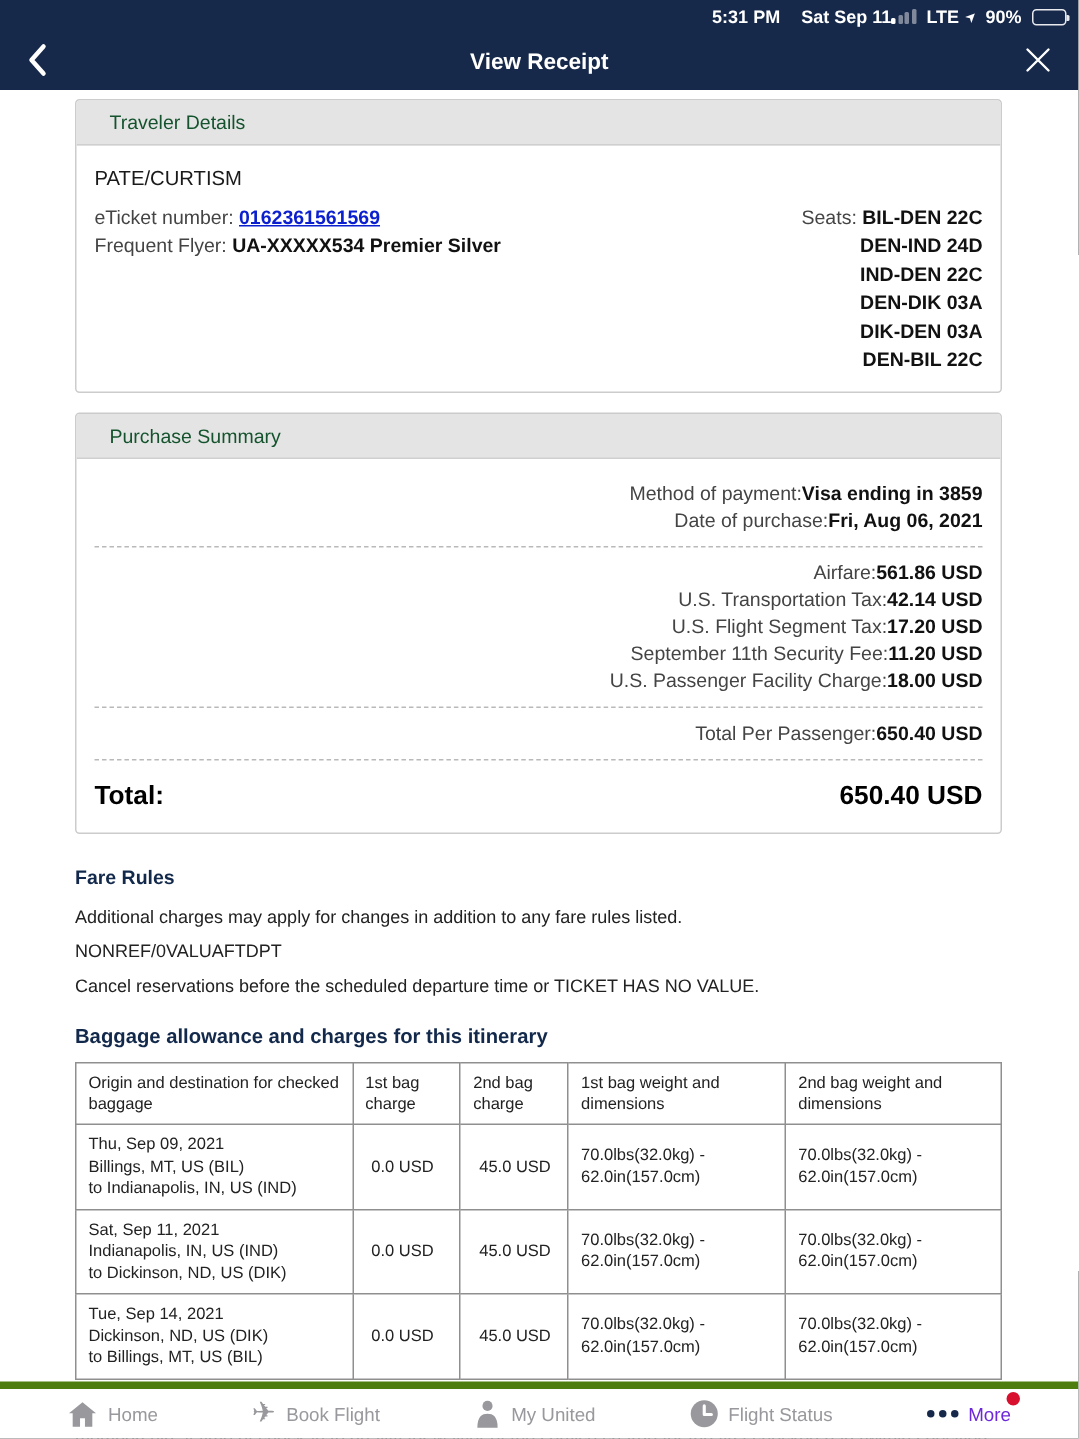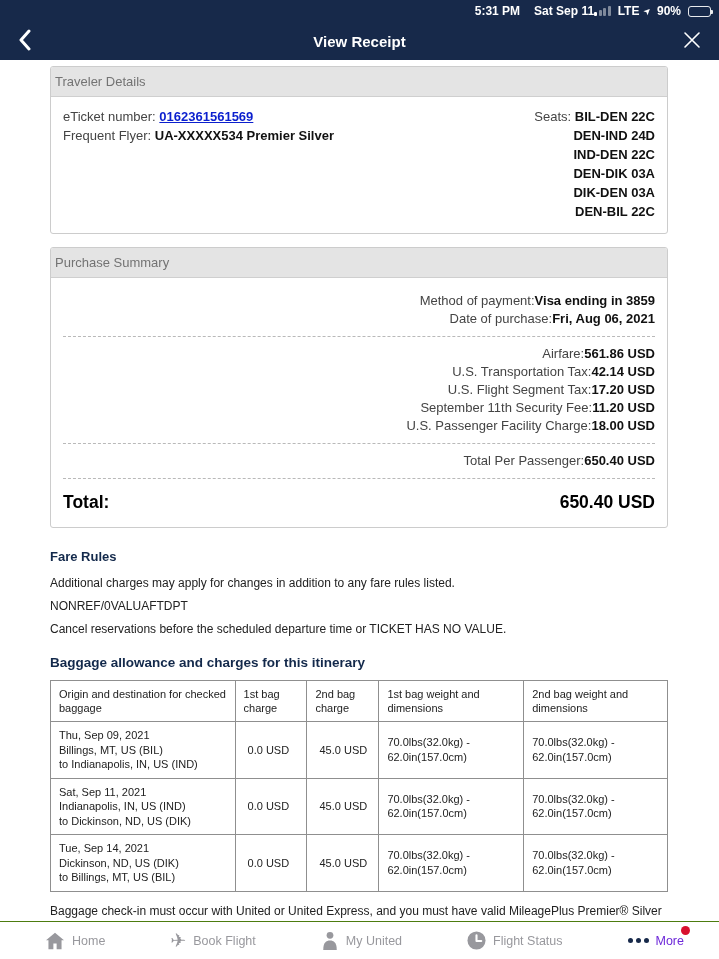--- a/index.html
+++ b/index.html
@@ -50,21 +50,21 @@
 
   
   .content { padding: 6px 51px 0 50px; }
 
   .card {
     border: 1px solid #cccccc; border-radius: 3px;
     background: #fff; margin-bottom: 13px; overflow: hidden;
   }
   .card-header {
     background: #e4e4e4; border-bottom: 1px solid #cfcfcf;
-    padding: 7px 4px; font-size: 13px; color: #737373;
+    padding: 7px 22px; font-size: 13px; color: #14532d;
   }
   .card-body { padding: 10px 12px 12px 12px; font-size: 13px; color: #222; }
 
   
   .traveler-name { font-size: 13.5px; color: #1a1a1a; margin: 4px 0 9px 0; }
   .td-columns { display: flex; }
   .td-left { flex: 1; line-height: 19px; color: #444; }
   .td-left b, .td-right b { color: #111; }
   .td-right { text-align: right; line-height: 19px; color: #444; }
   .eticket-link { color: #0b1fce; font-weight: bold; text-decoration: underline; cursor: pointer; }
@@ -90,23 +90,23 @@
   table.bag th { vertical-align: top; line-height: 14px; }
   table.bag td.ctr { text-align: left; padding-left: 12px; }
   table.bag td .ln { line-height: 14.5px; }
   table.bag td.dims { line-height: 14.5px; }
 
   .footnote { font-size: 12px; color: #222; line-height: 20px; margin-top: 9px; }
 
   
   .tabbar {
     position: absolute; left: 0; right: 0; bottom: 0; height: 38px;
-    background: #fff; border-top: 1px solid #4d7c0f;
+    background: #fff; border-top: 5px solid #4d7c0f;
     display: flex; align-items: center; justify-content: space-between;
-    padding: 0 35px 0 45px; z-index: 5;
+    padding: 0 45px 0 45px; z-index: 5;
   }
   .tab-item { display: flex; align-items: center; gap: 7px; background: none; border: none;
     cursor: pointer; color: #98989d; font-size: 12.5px; position: relative;
     font-family: "Liberation Sans", "DejaVu Sans", sans-serif; }
   .tab-item .glyph { display: flex; align-items: center; }
   .tab-item.active { color: #6d28d9; }
   .dots { display: flex; gap: 3px; }
   .dots i { width: 5px; height: 5px; border-radius: 50%; background: #17294A; display: block; }
   .badge { position: absolute; top: -8px; right: -6px; width: 9px; height: 9px;
     border-radius: 50%; background: #d8102e; }
@@ -153,20 +153,21 @@
         </span>
       </button>
     </div>
   </div>
 
   <div class="content">
 
     <div class="card">
       <div class="card-header">Traveler Details</div>
       <div class="card-body">
+        <div class="traveler-name">PATE/CURTISM</div>
         <div class="td-columns">
           <div class="td-left">
             <div>
               <span>eTicket number: </span><a class="eticket-link">0162361561569</a>
             </div>
             <div>
               <span>Frequent Flyer: </span><b>UA-XXXXX534 Premier Silver</b>
             </div>
           </div>
           <div class="td-right">

